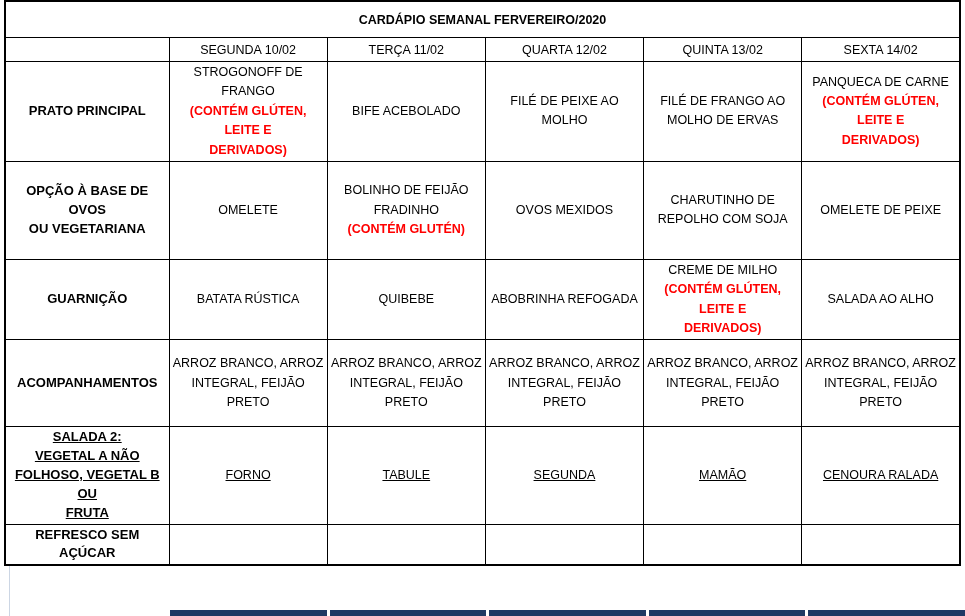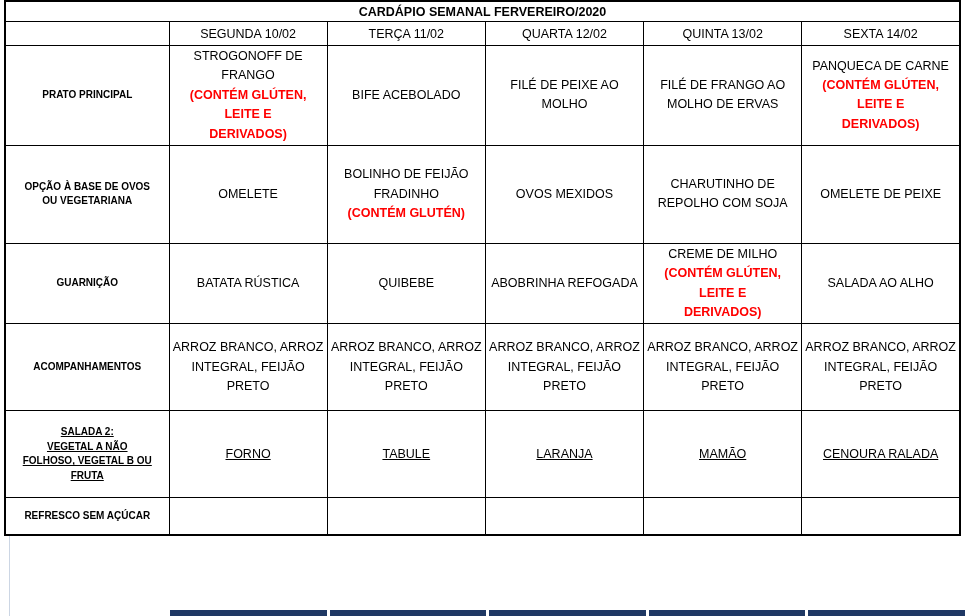--- a/index.html
+++ b/index.html
@@ -12,23 +12,23 @@
   table.menu{
     position:absolute;left:4px;top:0;width:957px;
     border-collapse:collapse;table-layout:fixed;background:#fff;
     border:2.5px solid #000;
   }
   th,td{
     border:1.6px solid #000;
     text-align:center;vertical-align:middle;
     padding:1px 2px;overflow:hidden;
   }
-  .title-cell{height:19px;font-weight:bold;font-size:12.5px;padding:0;}
+  .title-cell{height:19px;font-weight:bold;font-size:12.5px;padding:8px;}
   tr.header-row th{height:21px;font-weight:normal;font-size:12.5px;}
-  th.rowlabel{font-weight:bold;font-size:10px;white-space:pre-line;line-height:1.45;}
+  th.rowlabel{font-weight:bold;font-size:13px;white-space:pre-line;line-height:1.45;}
   .val{font-size:12.5px;font-weight:normal;white-space:pre-line;line-height:1.55;}
   .warn{color:var(--warning-red,#f00);font-weight:bold;font-size:12.5px;white-space:pre-line;line-height:1.55;}
   tr.r0 th,tr.r0 td{height:95px;}
   tr.r1 th,tr.r1 td{height:95px;}
   tr.r2 th,tr.r2 td{height:66px;}
   tr.r3 th,tr.r3 td{height:84px;}
   tr.r4 th,tr.r4 td{height:64px;}
   tr.r5 th,tr.r5 td{height:84px;text-decoration:underline;}
   tr.r6 th,tr.r6 td{height:34px;}
   tr.r7 th,tr.r7 td{height:34px;}
@@ -157,21 +157,21 @@
 VEGETAL A NÃO
 FOLHOSO, VEGETAL B OU
 FRUTA</th>
         <td>
           <div class="val">FORNO</div>
         </td>
         <td>
           <div class="val">TABULE</div>
         </td>
         <td>
-          <div class="val">LARANJA</div>
+          <div class="val">SEGUNDA</div>
         </td>
         <td>
           <div class="val">MAMÃO</div>
         </td>
         <td>
           <div class="val">CENOURA RALADA</div>
         </td>
       </tr>
       <tr class="r7">
         <th class="rowlabel">REFRESCO SEM AÇÚCAR</th>

